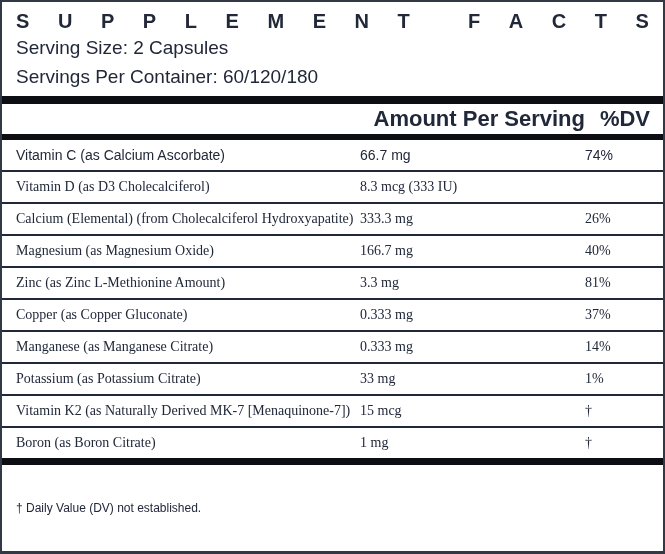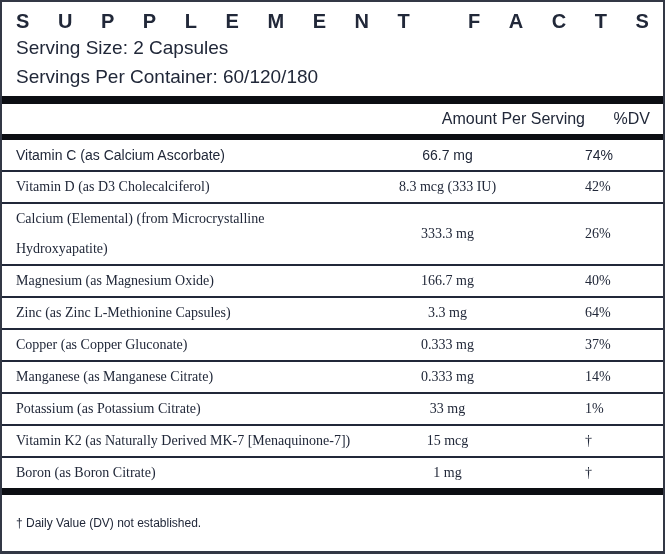--- a/index.html
+++ b/index.html
@@ -36,28 +36,28 @@
   .bar-mid{height:6px;}
   .bar-bottom{height:7px;}
   
   .grid-row{
     display:grid;
     grid-template-columns:1fr 225px 78px;
     align-items:center;
   }
   .header-row{
     min-height:30px;
-    font-weight:normal;font-size:16px;
+    font-weight:bold;font-size:22px;
   }
   .header-amount{text-align:right;padding-right:0;}
   .header-dv{text-align:right;padding-right:13px;}
   .rows .row{min-height:30px;font-size:14px;}
   .rows .row + .row{border-top:2px solid var(--text);font-family:Liberation Serif, serif;}
   .cell-name{padding-left:14px;padding-right:6px;line-height:30px;}
-  .cell-amount{text-align:center;padding-right:50px;white-space:nowrap;}
+  .cell-amount{text-align:left;padding-right:50px;white-space:nowrap;}
   .cell-dv{text-align:left;padding-right:14px;white-space:nowrap;}
   
   .footer{
     flex:1;display:flex;align-items:center;
     padding:0 14px;font-size:12px;
   }
 </style>
 </head>
 <body>
 
@@ -99,36 +99,35 @@
 
   <div class="rows">
       <div class="grid-row row">
         <div class="cell-name">Vitamin C (as Calcium Ascorbate)</div>
         <div class="cell-amount">66.7 mg</div>
         <div class="cell-dv">74%</div>
       </div>
       <div class="grid-row row">
         <div class="cell-name">Vitamin D (as D3 Cholecalciferol)</div>
         <div class="cell-amount">8.3 mcg (333 IU)</div>
-        <div class="cell-dv">42%</div>
       </div>
       <div class="grid-row row">
-        <div class="cell-name">Calcium (Elemental) (from Microcrystalline Hydroxyapatite)</div>
+        <div class="cell-name">Calcium (Elemental) (from Cholecalciferol Hydroxyapatite)</div>
         <div class="cell-amount">333.3 mg</div>
         <div class="cell-dv">26%</div>
       </div>
       <div class="grid-row row">
         <div class="cell-name">Magnesium (as Magnesium Oxide)</div>
         <div class="cell-amount">166.7 mg</div>
         <div class="cell-dv">40%</div>
       </div>
       <div class="grid-row row">
-        <div class="cell-name">Zinc (as Zinc L-Methionine Capsules)</div>
+        <div class="cell-name">Zinc (as Zinc L-Methionine Amount)</div>
         <div class="cell-amount">3.3 mg</div>
-        <div class="cell-dv">64%</div>
+        <div class="cell-dv">81%</div>
       </div>
       <div class="grid-row row">
         <div class="cell-name">Copper (as Copper Gluconate)</div>
         <div class="cell-amount">0.333 mg</div>
         <div class="cell-dv">37%</div>
       </div>
       <div class="grid-row row">
         <div class="cell-name">Manganese (as Manganese Citrate)</div>
         <div class="cell-amount">0.333 mg</div>
         <div class="cell-dv">14%</div>

